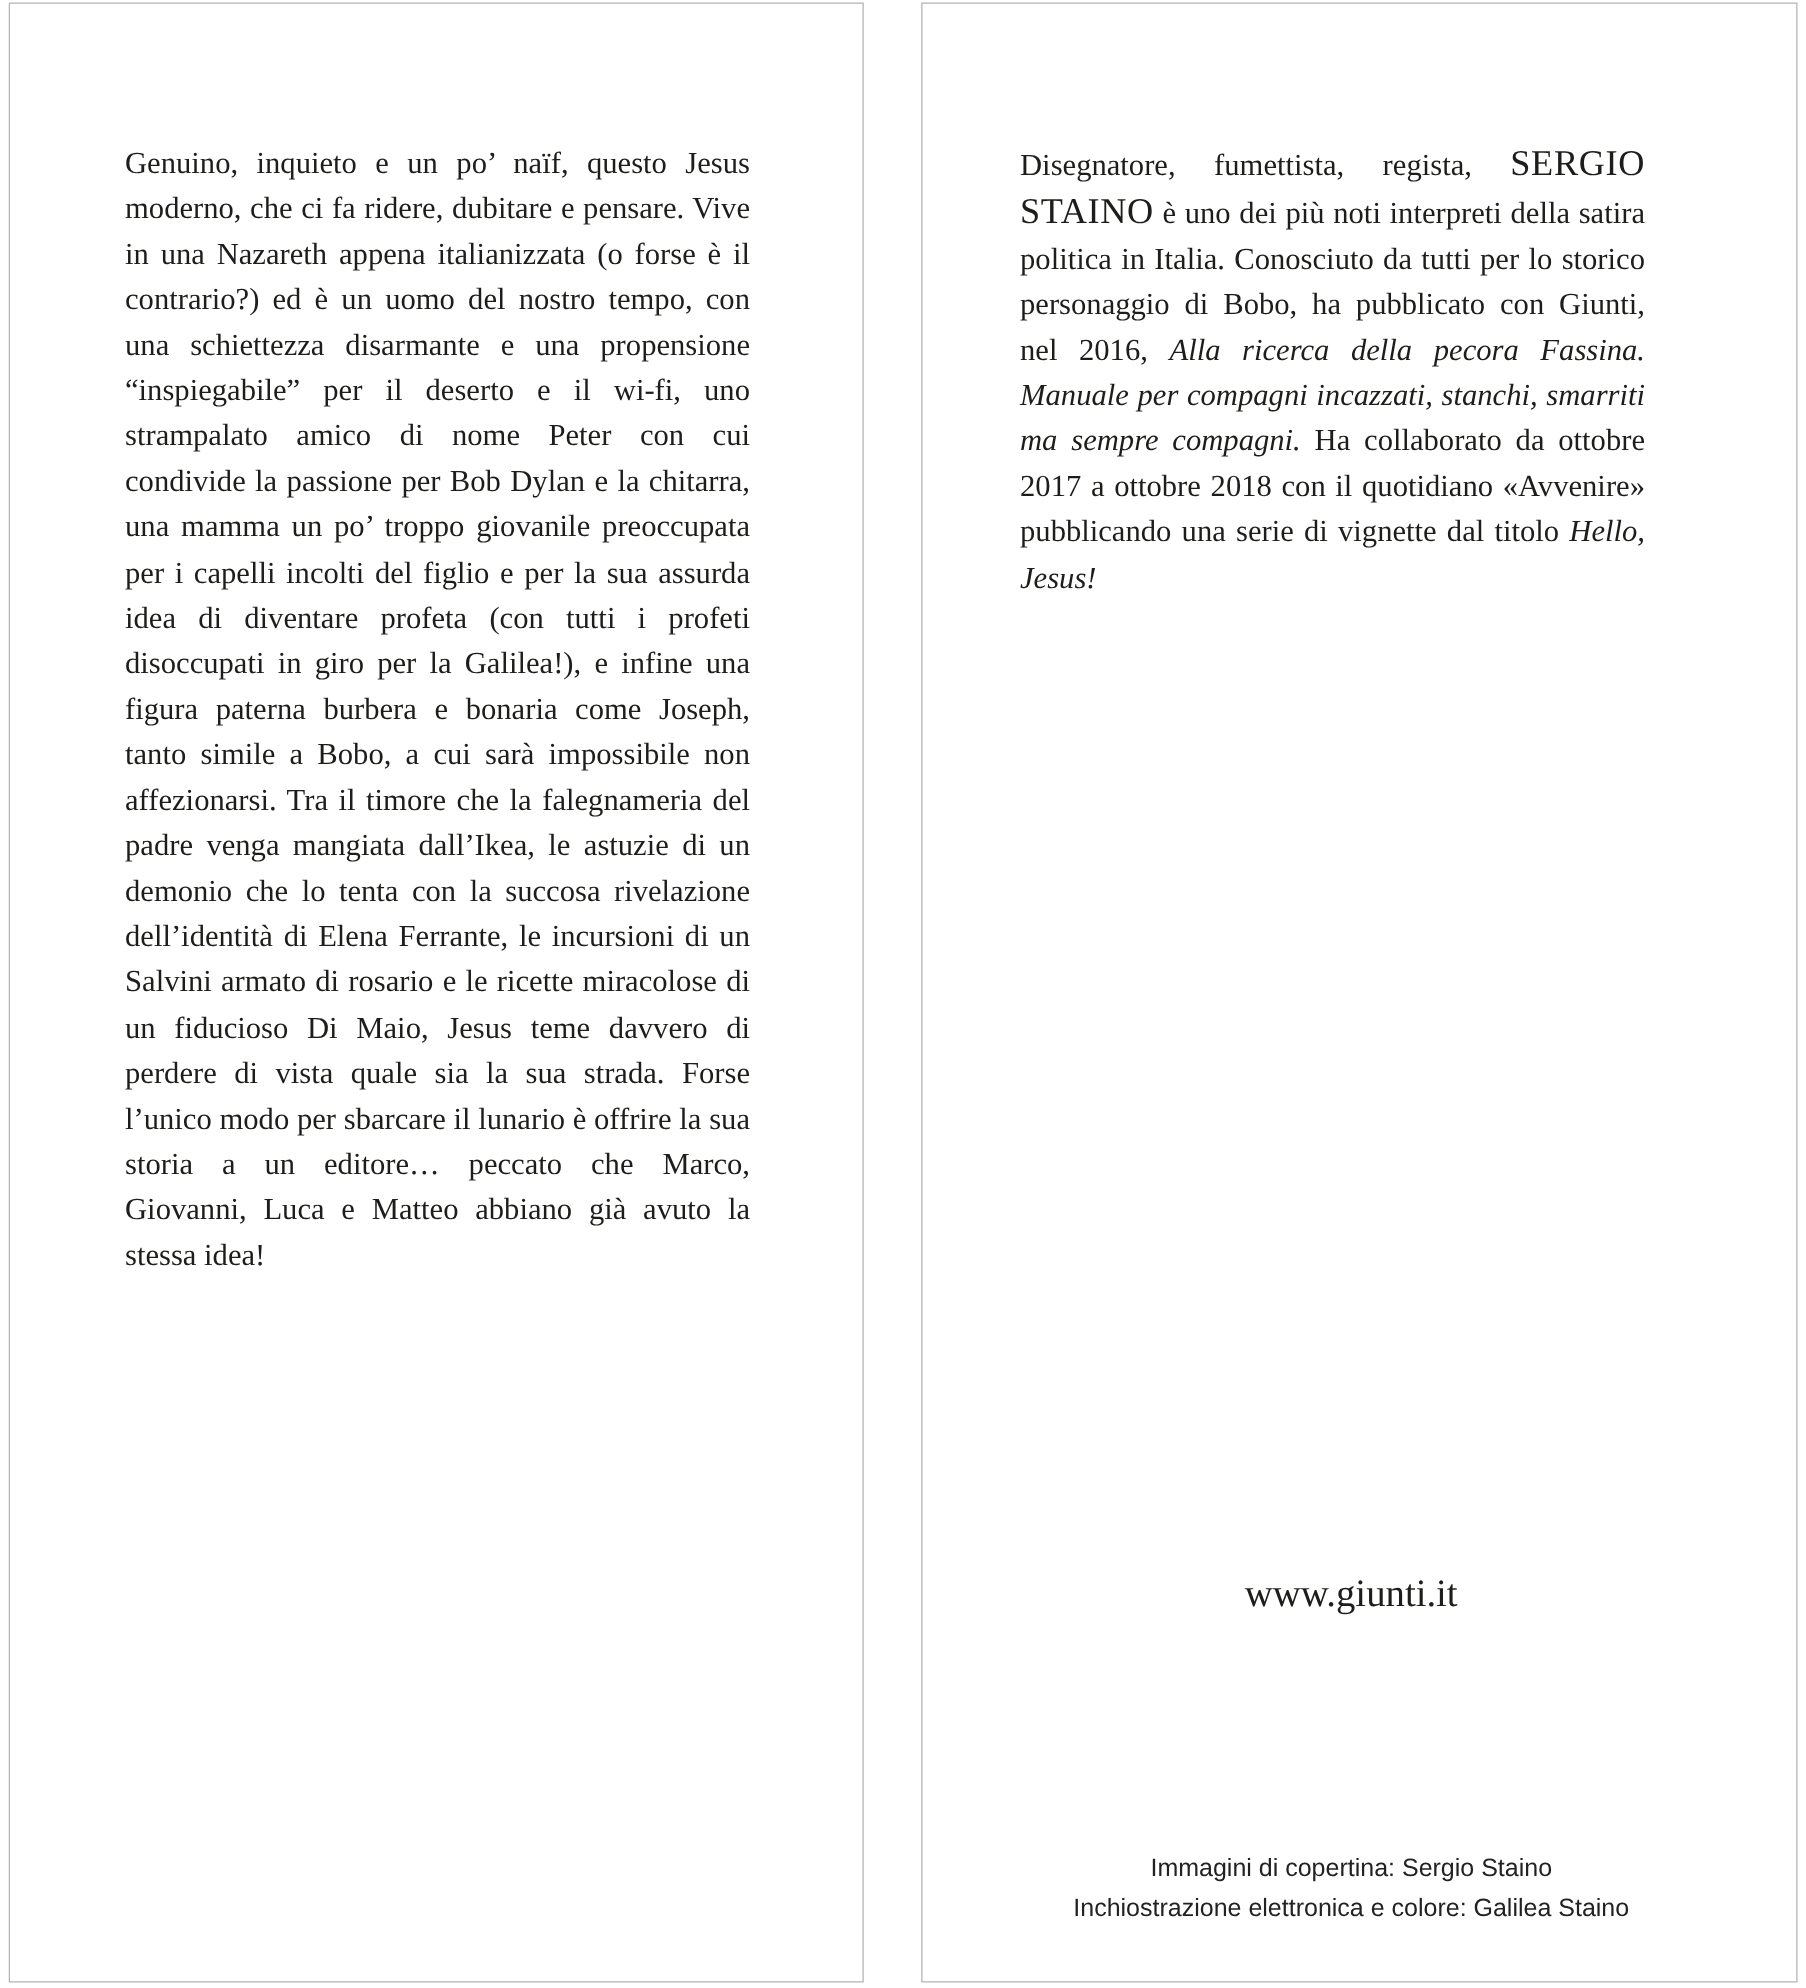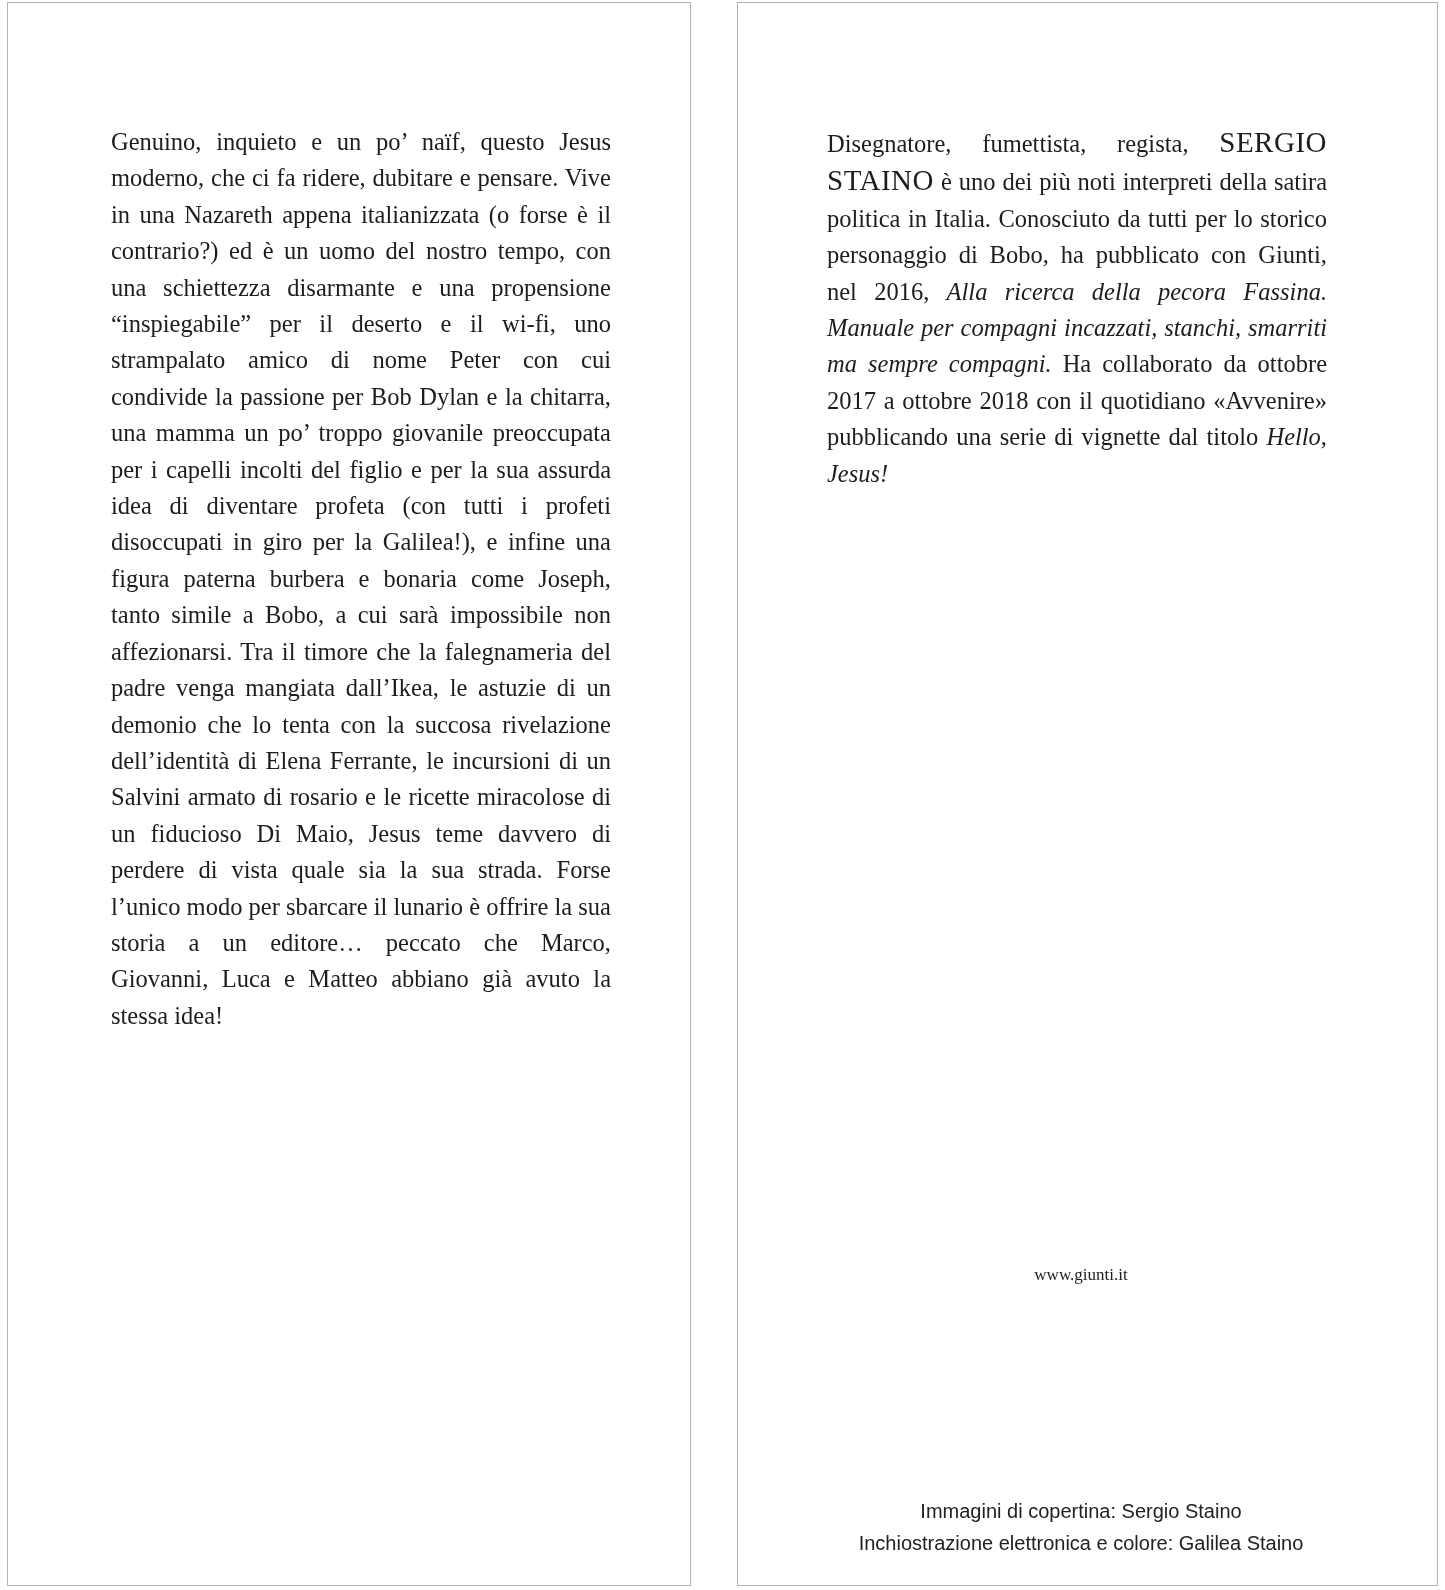--- a/index.html
+++ b/index.html
@@ -24,56 +24,55 @@
     box-sizing: border-box;
   }
   .panel-left  { left: 7px;   width: 684px; }
   .panel-right { left: 737px; width: 701px; }
 
   .body-text {
     position: absolute;
     top: 110px;
     left: 92px;
     width: 500px;
-    margin: 11px;
+    margin: 0;
     font-size: 24.5px;
     line-height: 36.4px;
     text-align: justify;
     hyphens: auto;
     -webkit-hyphens: auto;
   }
   .panel-right .body-text { left: 78px; }
 
   .author-name {
     font-size: 29px;
     letter-spacing: 0.5px;
   }
   .italic { font-style: italic; }
 
   .site-block {
     position: absolute;
     top: 1254px;
     left: 93px;
     width: 500px;
     text-align: center;
-    font-size: 17px;
+    font-size: 31px;
     line-height: 36.4px;
   }
 
   .credits-block {
     position: absolute;
     top: 1476px;
     left: 43px;
     width: 600px;
     text-align: center;
     font-family: "Liberation Sans", "DejaVu Sans", sans-serif;
     font-size: 20px;
     line-height: 32px;
     color: #222222;
-    margin-top: 16px;
   }
 </style>
 </head>
 <body>
 
 <section class="panel panel-left">
   <p class="body-text">Genuino, inquieto e un po’ naïf, questo Jesus moderno, che ci fa ridere, dubitare e pensare. Vive in una Nazareth appena italianizzata (o forse è il contrario?) ed è un uomo del nostro tempo, con una schiettezza disarmante e una propensione “inspiegabile” per il deserto e il wi-fi, uno strampalato amico di nome Peter con cui condivide la passione per Bob Dylan e la chitarra, una mamma un po’ troppo giovanile preoccupata per i capelli incolti del figlio e per la sua assurda idea di diventare profeta (con tutti i profeti disoccupati in giro per la Galilea!), e infine una figura paterna burbera e bonaria come Joseph, tanto simile a Bobo, a cui sarà impossibile non affezionarsi. Tra il timore che la falegnameria del padre venga mangiata dall’Ikea, le astuzie di un demonio che lo tenta con la succosa rivelazione dell’identità di Elena Ferrante, le incursioni di un Salvini armato di rosario e le ricette miracolose di un fiducioso Di Maio, Jesus teme davvero di perdere di vista quale sia la sua strada. Forse l’unico modo per sbarcare il lunario è offrire la sua storia a un editore… peccato che Marco, Giovanni, Luca e Matteo abbiano già avuto la stessa idea!</p>
 </section>
 
 <section class="panel panel-right">

